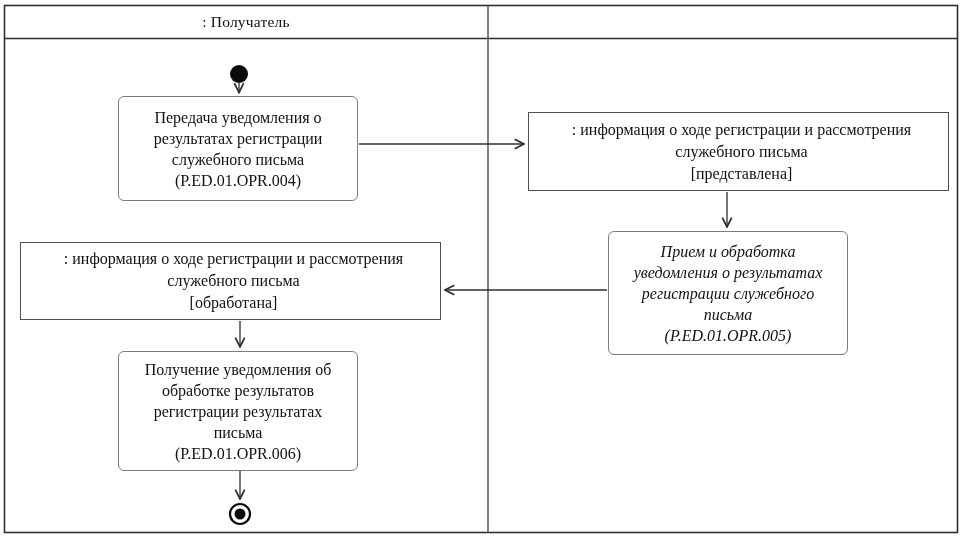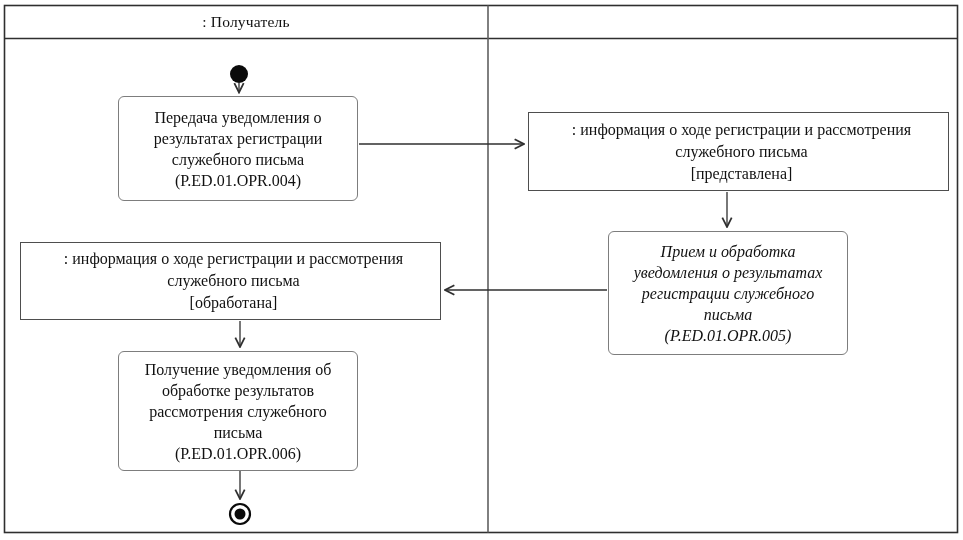--- a/index.html
+++ b/index.html
@@ -94,17 +94,17 @@
 регистрации служебного
 письма
 (P.ED.01.OPR.005)</div>
 
   <div id="object-2" class="node object">: информация о ходе регистрации и рассмотрения
 служебного письма
 [обработана]</div>
 
   <div id="activity-3" class="node activity">Получение уведомления об
 обработке результатов
-рассмотрения служебного
+регистрации результатах
 письма
 (P.ED.01.OPR.006)</div>
 
 </div>
 
 </body></html>

